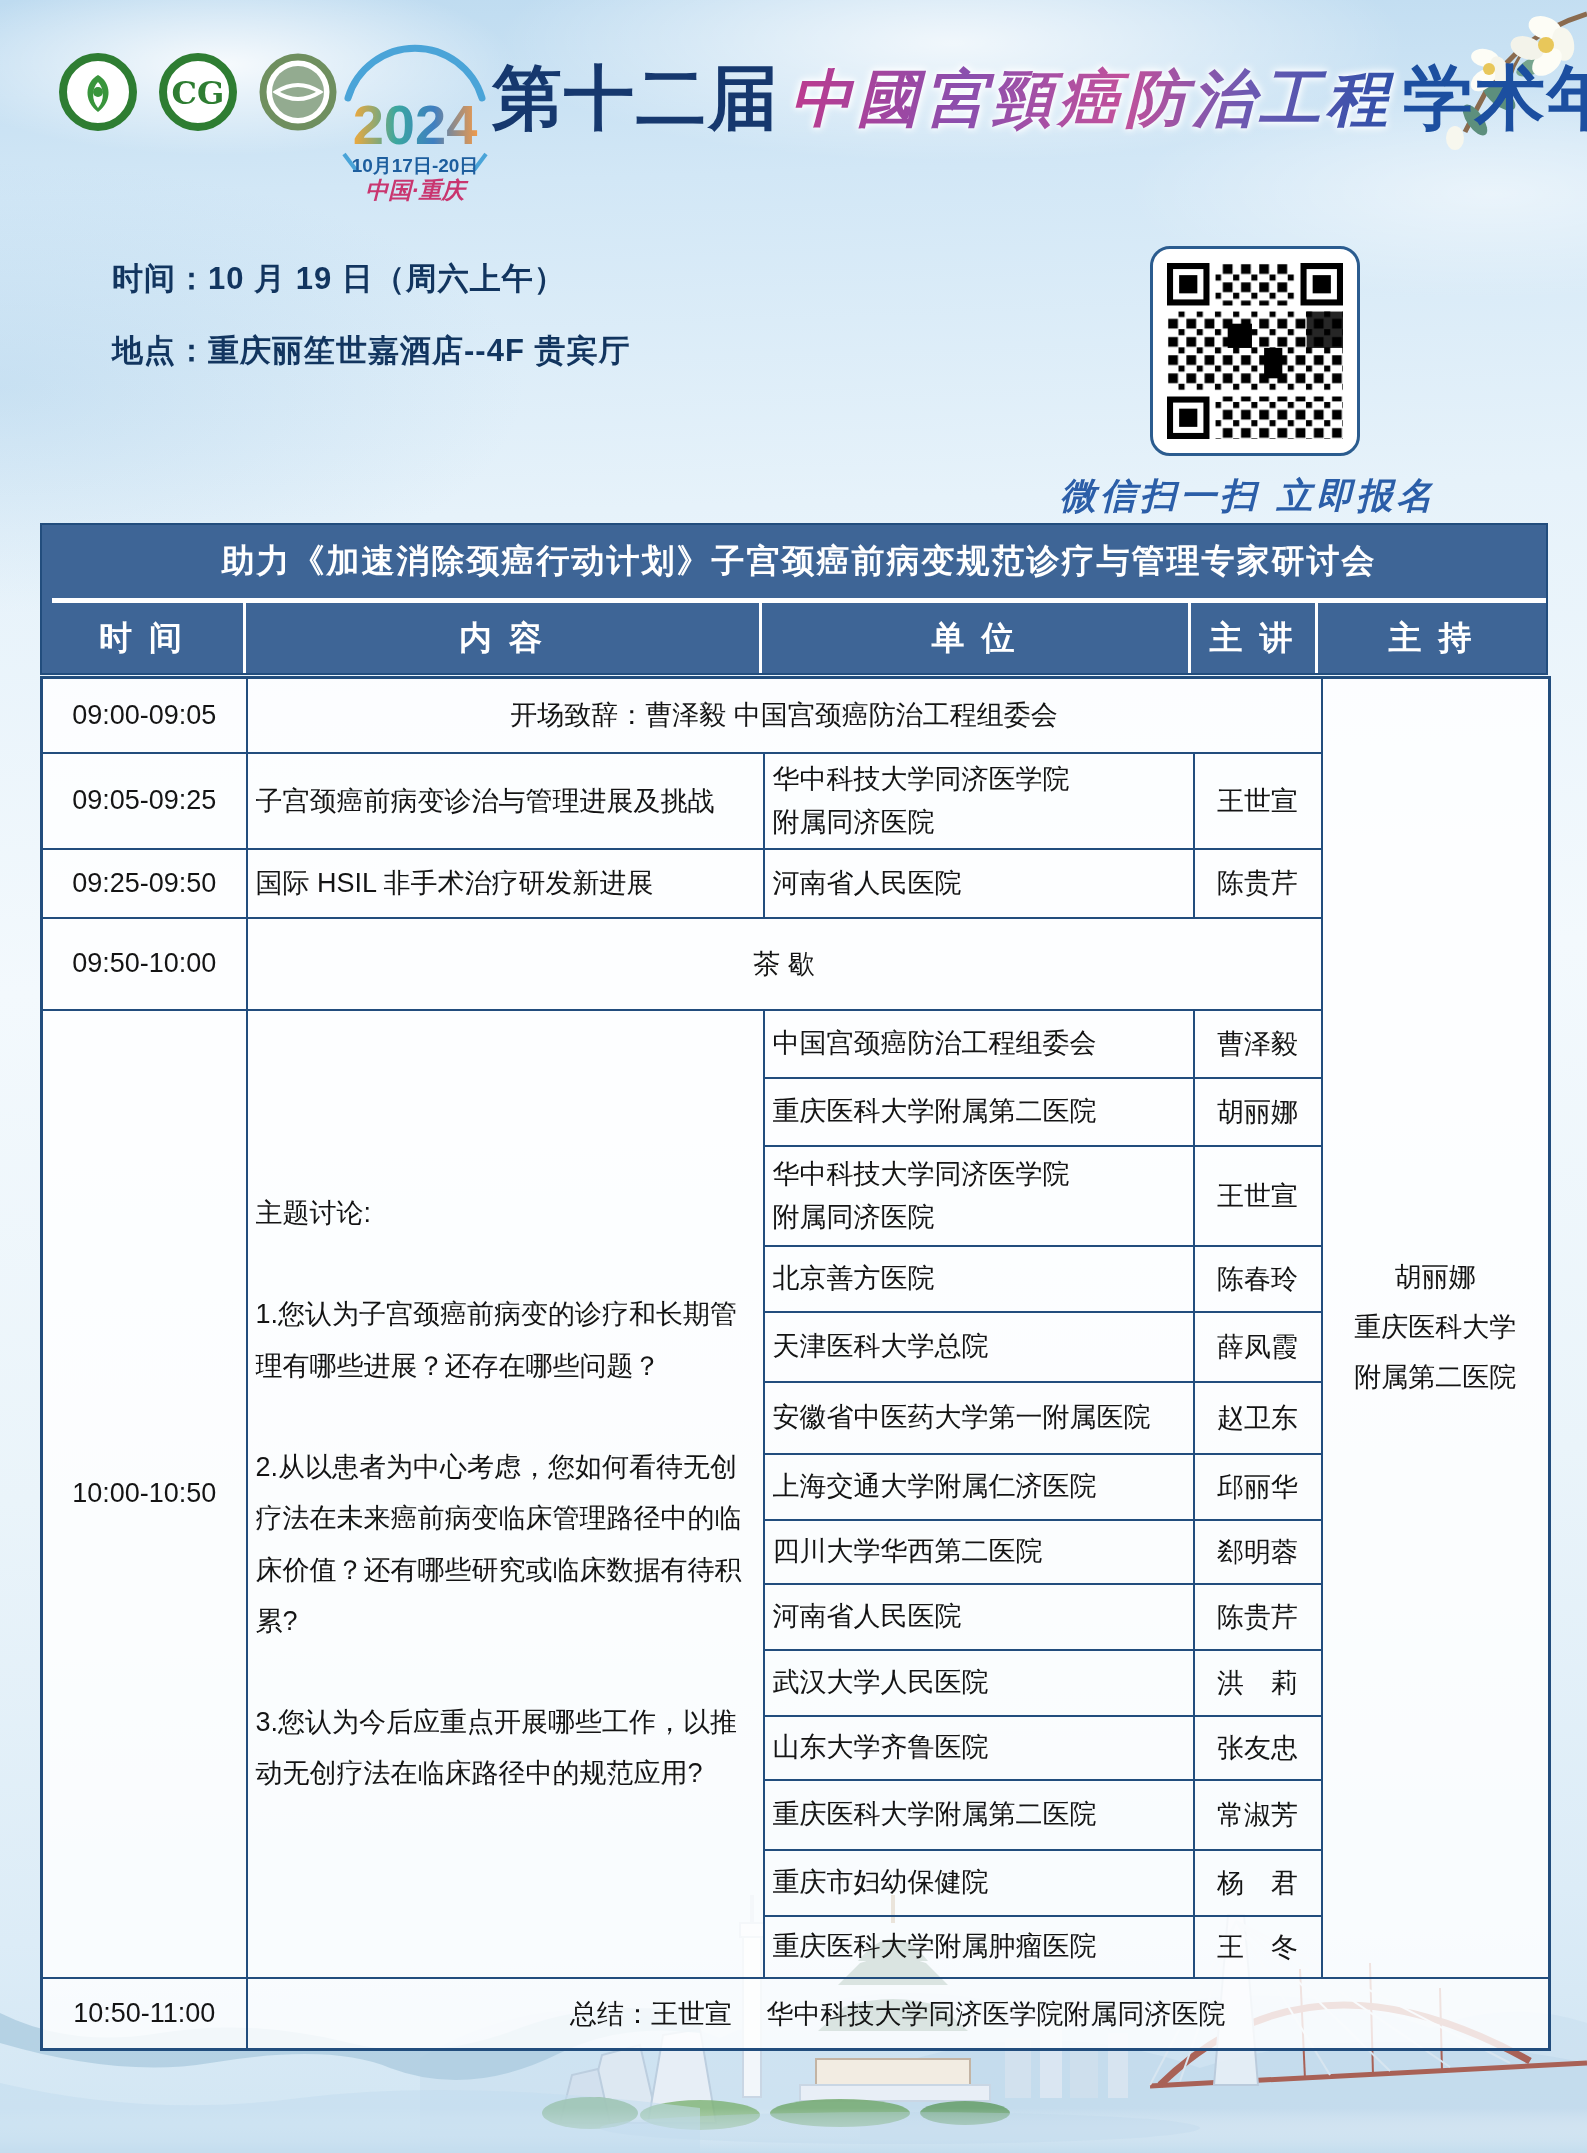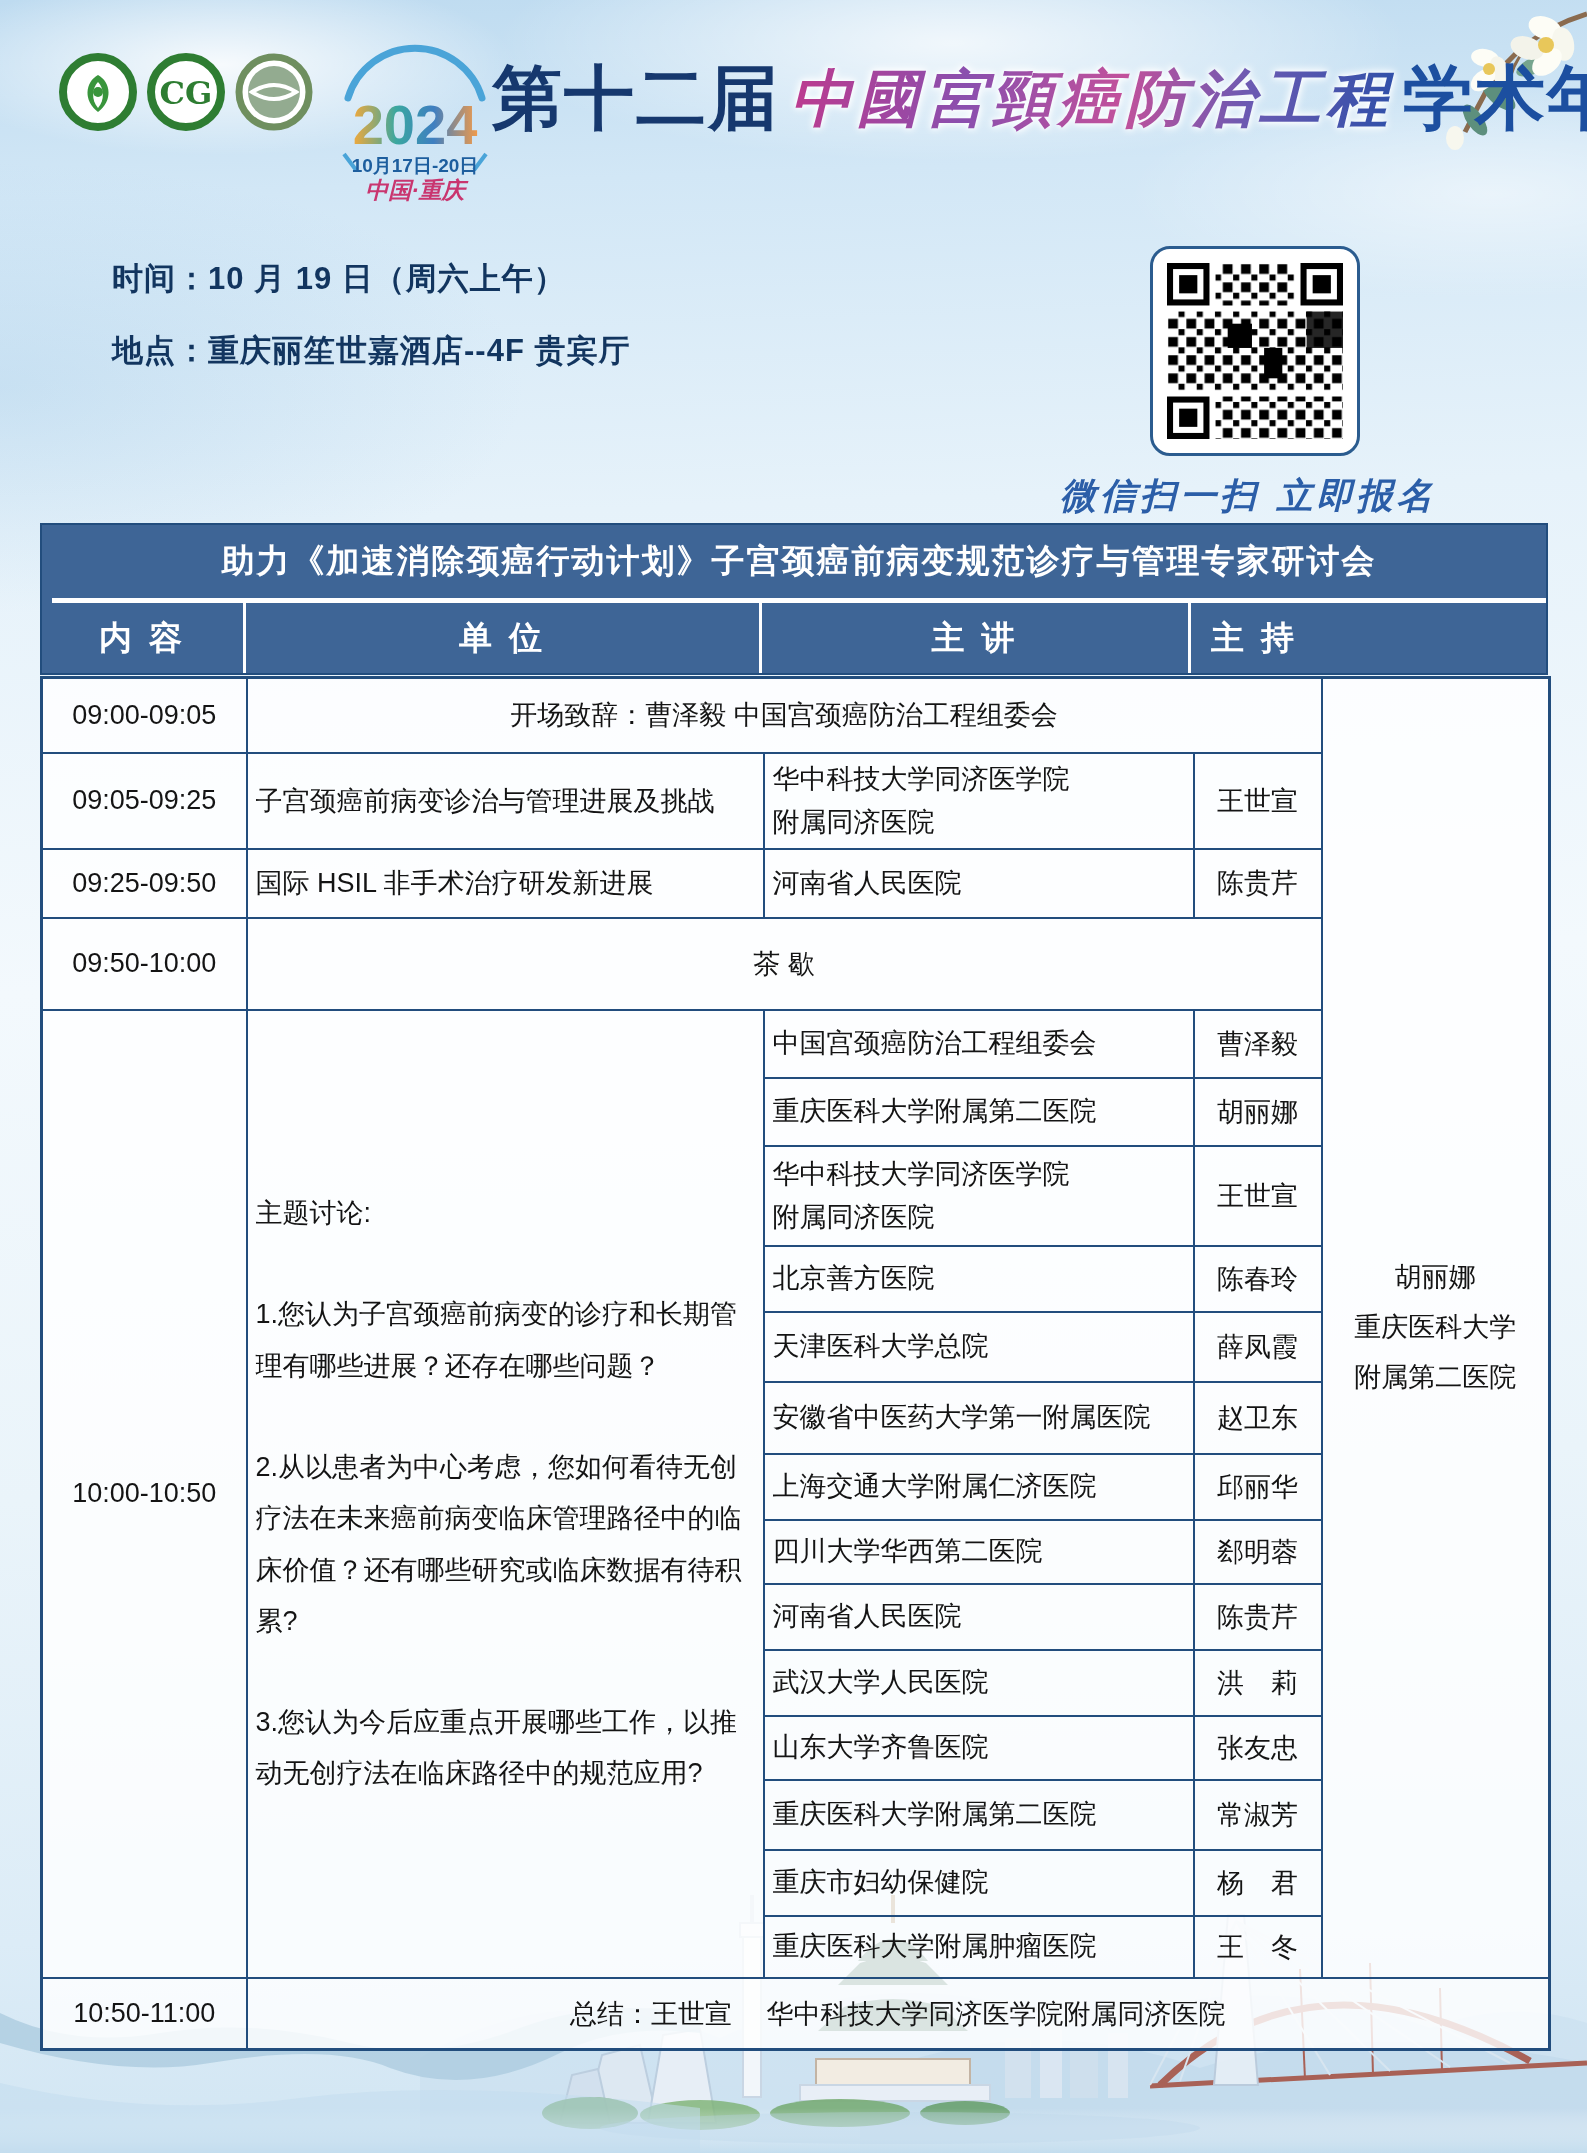--- a/index.html
+++ b/index.html
@@ -7,21 +7,21 @@
   #page{position:relative;width:1587px;height:2153px;overflow:hidden;
     background:linear-gradient(178deg,#bedbf0 0%,#d2e7f6 9%,#e6f2fa 24%,#f3f9fd 45%,#eaf4fa 68%,#dcecf7 88%,#cfe4f2 100%);}
   #page::before{content:"";position:absolute;inset:0;pointer-events:none;
     background:
       radial-gradient(ellipse 420px 130px at 14% 3%, rgba(255,255,255,.85), transparent 70%),
       radial-gradient(ellipse 650px 170px at 60% 2%, rgba(255,255,255,.75), transparent 70%),
       radial-gradient(ellipse 520px 150px at 94% 9%, rgba(255,255,255,.5), transparent 70%),
       radial-gradient(ellipse 700px 300px at 0% 18%, rgba(150,195,228,.30), transparent 75%);}
 
   
-  .logos{position:absolute;left:58px;top:52px;display:flex;gap:8px;align-items:center;}
+  .logos{position:absolute;left:58px;top:52px;display:flex;gap:20px;align-items:center;}
   .eventlogo{position:absolute;left:330px;top:32px;width:170px;height:170px;}
   .main-title{position:absolute;left:492px;top:52px;display:flex;align-items:center;white-space:nowrap;}
   .t-navy{font-size:70px;font-weight:900;color:#16386e;letter-spacing:2px;}
   .t-callig{font-size:62px;font-weight:bold;font-style:italic;font-family:"DejaVu Serif",serif;
     letter-spacing:5px;padding:0 10px;
     background:linear-gradient(95deg,#c0398c 0%,#8a4fae 30%,#c2519b 55%,#6b5ab2 75%,#2b4fa8 100%);
     -webkit-background-clip:text;background-clip:text;color:transparent;
     filter:drop-shadow(0 0 4px rgba(255,255,255,.95)) drop-shadow(0 0 2px rgba(255,255,255,.9));}
   .t-suffix{color:#1c4fa0;}
   .page-title{position:absolute;left:0;top:176px;width:1400px;text-align:center;
@@ -228,20 +228,21 @@
       <rect x="0" y="22" width="7" height="7" fill="#000"></rect>
         <rect x="1" y="23" width="5" height="5" fill="#fff"></rect>
         <rect x="2" y="24" width="3" height="3" fill="#000"></rect>
     </svg>
   </div>
   <div class="qr-caption">微信扫一扫  立即报名</div>
 
   <div class="band">
     <div class="band-title">助力《加速消除颈癌行动计划》子宫颈癌前病变规范诊疗与管理专家研讨会</div>
     <div class="band-cols">
+      <div class="bc">时  间</div>
       <div class="bc">内  容</div>
       <div class="bc">单  位</div>
       <div class="bc">主  讲</div>
       <div class="bc">主  持</div>
     </div>
   </div>
 
   <table class="sched">
     <colgroup>
         <col style="width:205px">

